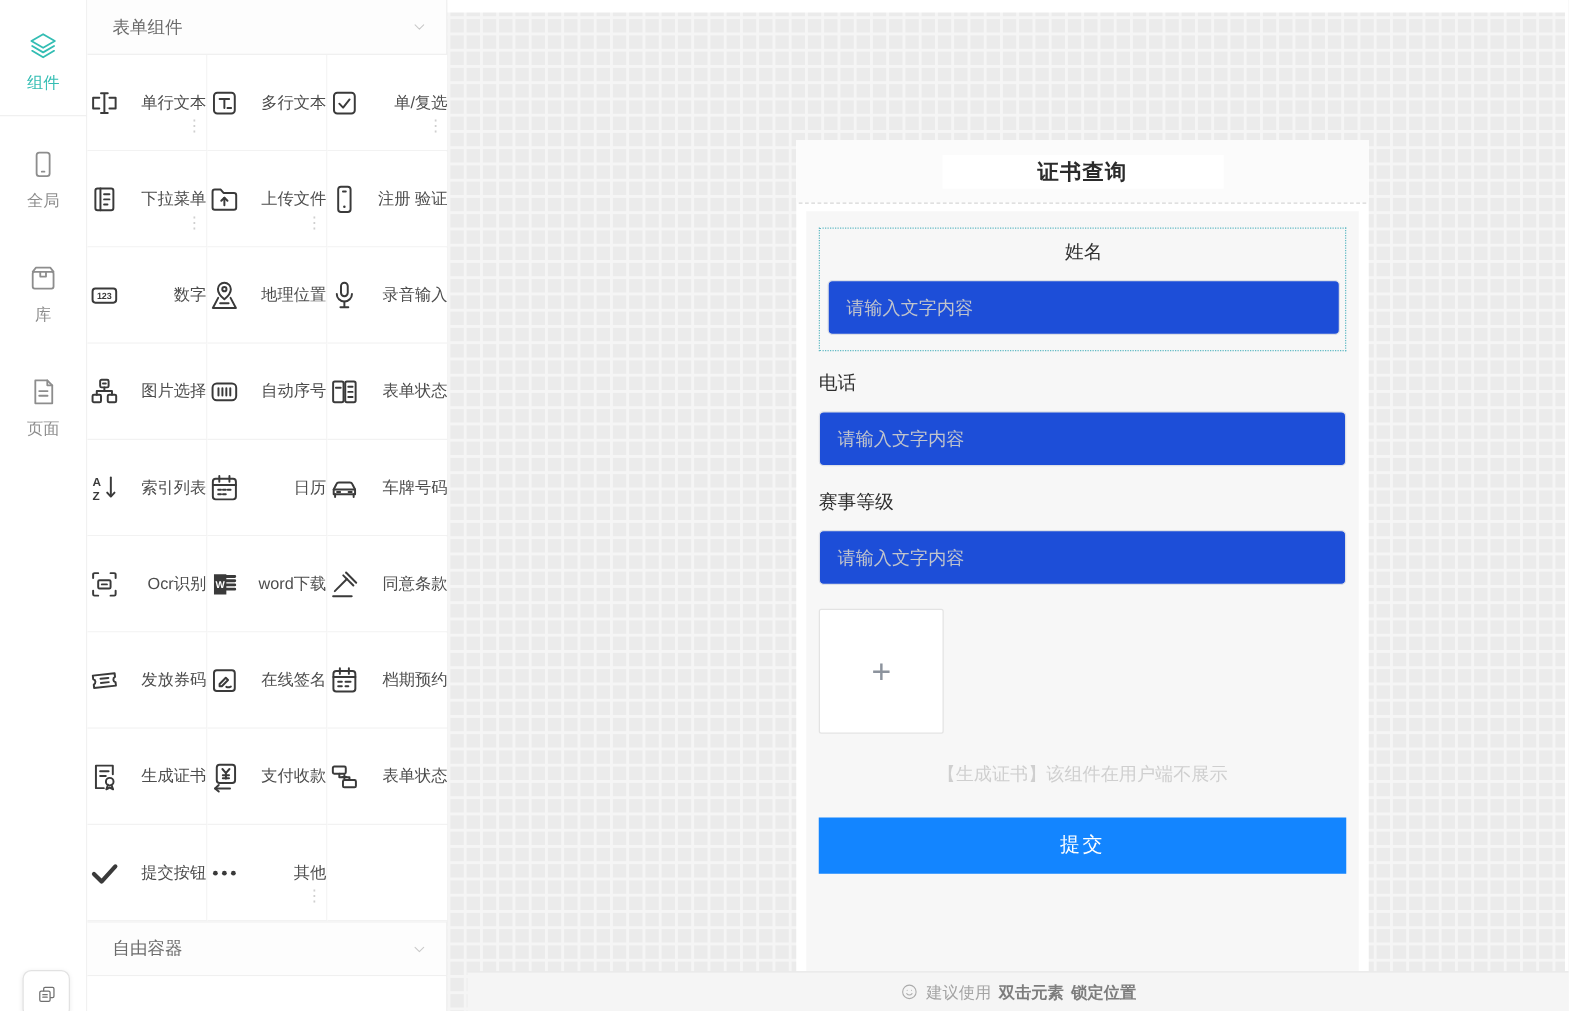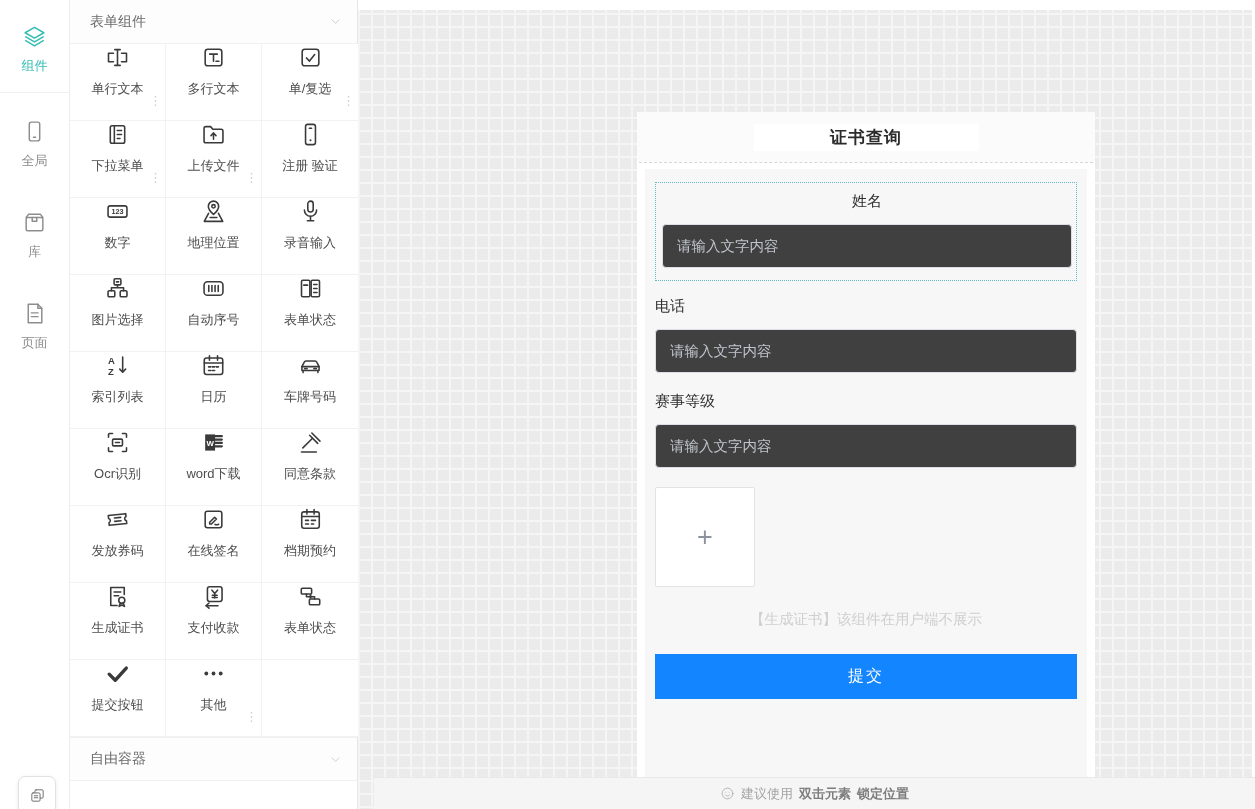--- a/index.html
+++ b/index.html
@@ -33,22 +33,22 @@
   .palette-header {
     height:44px; flex:0 0 44px; display:flex; align-items:center; justify-content:space-between;
     padding:0 14px 0 20px; font-size:14px; color:#6b6b6b; background:#fdfdfd;
     border-bottom:1px solid #f0f0f0; cursor:pointer;
   }
   .palette-header.topline { border-top:1px solid #f0f0f0; }
   .chev { width:15px; height:15px; display:inline-flex; opacity:.75; }
   .chev svg { width:100%; height:100%; }
   .palette-grid { display:grid; grid-template-columns:repeat(3, 96px); grid-auto-rows:77px; }
   .tile {
-    position:relative; display:flex; flex-direction:column; align-items:center;
-    justify-content:flex-start; gap:9px; border-right:1px solid #f2f2f2;
+    position:relative; display:flex; align-items:center;
+    justify-content:space-between; gap:9px; border-right:1px solid #f2f2f2;
     border-bottom:1px solid #f2f2f2; cursor:grab; background:#fff;
   }
   .tile:nth-child(3n) { border-right:none; }
   .tic { width:27px; height:27px; display:inline-flex; }
   .tic svg { width:100%; height:100%; }
   .tile .lbl { font-size:13px; color:#4d4d4d; white-space:nowrap; }
   .tile .dots {
     position:absolute; right:3px; bottom:13px; color:#cfcfcf; font-size:13px; line-height:1;
   }
   .palette-rest { flex:1; background:#fff; }
@@ -75,21 +75,21 @@
   }
   .dashed-divider { border-top:1px dashed #d6d6d6; margin:0 2px; }
   .form-body {
     position:absolute; top:57px; left:8px; right:8px; bottom:8px;
     background:#f7f7f7; padding:13px 10px; overflow:hidden;
   }
   .field-group { margin-bottom:19px; }
   .field-group.selected { border:1px dotted #62bac4; padding:9px 4px 12px 6px; margin-bottom:16px;text-align:center; }
   .field-label { font-size:15px; color:#2e2e2e; font-weight:500; margin-bottom:13px; }
   .field-input {
-    height:44px; background:#404040; border:1px solid #dcdfe6; border-radius:4px;
+    height:44px; background:#1d4ed8; border:1px solid #dcdfe6; border-radius:4px;
     display:flex; align-items:center; padding:0 14px; cursor:text;
   }
   .ph { color:#c0c4cc; font-size:14.5px; }
   .photo-box {
     width:100px; height:100px; background:#fff; border:1px solid #e3e3e3; border-radius:2px;
     display:flex; align-items:center; justify-content:center;
     font-size:27px; color:#8c939d; font-weight:300; cursor:pointer;
   }
   .note { text-align:center; color:#cfcfcf; font-size:14.5px; margin:23px 0 25px; }
   .submit {

